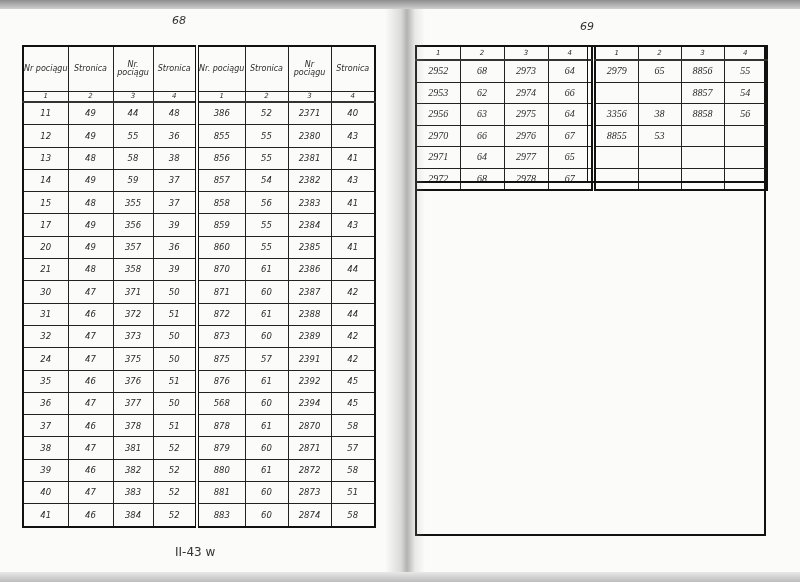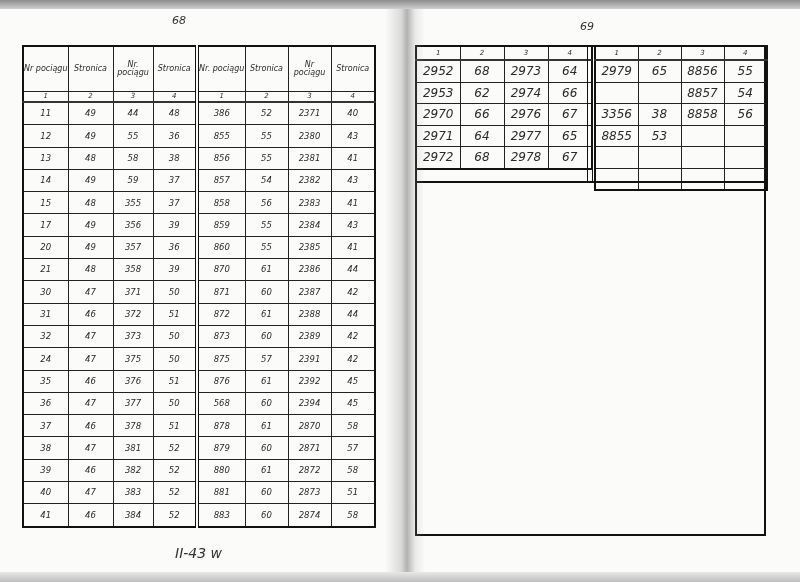--- a/index.html
+++ b/index.html
@@ -16,21 +16,21 @@
   .page-right { left:400px; width:400px; }
   .gutter {
     position:absolute; top:9px; left:385px; width:40px; height:563px;
     background:linear-gradient(90deg, rgba(0,0,0,0) 0%, rgba(120,120,120,0.25) 40%, rgba(90,90,90,0.45) 55%, rgba(160,160,160,0.2) 75%, rgba(0,0,0,0) 100%);
     pointer-events:none;
   }
   .page-num {
     position:absolute; font-size:11px; font-style:italic; color:#333;
   }
   .footer {
-    position:absolute; font-size:14px; font-style:italic; color:#333;
+    position:absolute; font-size:12px; color:#333;
   }
   table { border-collapse:collapse; position:absolute; }
   td, th {
     border:1px solid #222;
     text-align:center; font-style:italic; font-weight:normal;
     font-family:"DejaVu Sans", sans-serif;
     color:#2a2a2a; padding:0; line-height:1;
   }
   
   .left-table { left:22px; top:45px; border:2px solid #111; }
@@ -43,21 +43,21 @@
   .left-table col.c2 { width:45px; }
   .left-table col.c3 { width:40px; }
   .left-table col.c4 { width:44px; }
   .left-table col.c5 { width:48px; }
   .left-table col.c6 { width:43px; }
   .left-table col.c7 { width:43px; }
   .left-table col.c8 { width:44px; }
   
   .rt { border:2px solid #111; }
   .rt .num td { height:12px; font-size:7px; border-bottom:2px solid #333; }
-  .rt .row td { height:20.5px; font-size:12px; }
+  .rt .row td { height:20.5px; font-size:10px;font-family:Liberation Serif, serif; }
   .rt-a { left:415px; top:45px; }
   .rt-b { left:594px; top:45px; }
   .rt-a col.c { width:44px; }
   .rt-b col.c { width:43px; }
   .right-frame {
     position:absolute; left:415px; top:45px; width:351px; height:491px;
     border:2px solid #111; box-sizing:border-box;
   }
   .rt-divider {
     position:absolute; left:587px; top:45px; width:6px; height:136px;
@@ -329,20 +329,26 @@
         <td>2973</td>
         <td>64</td>
       </tr>
       <tr class="row">
         <td>2953</td>
         <td>62</td>
         <td>2974</td>
         <td>66</td>
       </tr>
       <tr class="row">
+        <td>2956</td>
+        <td>63</td>
+        <td>2975</td>
+        <td>64</td>
+      </tr>
+      <tr class="row">
         <td>2970</td>
         <td>66</td>
         <td>2976</td>
         <td>67</td>
       </tr>
       <tr class="row">
         <td>2971</td>
         <td>64</td>
         <td>2977</td>
         <td>65</td>

